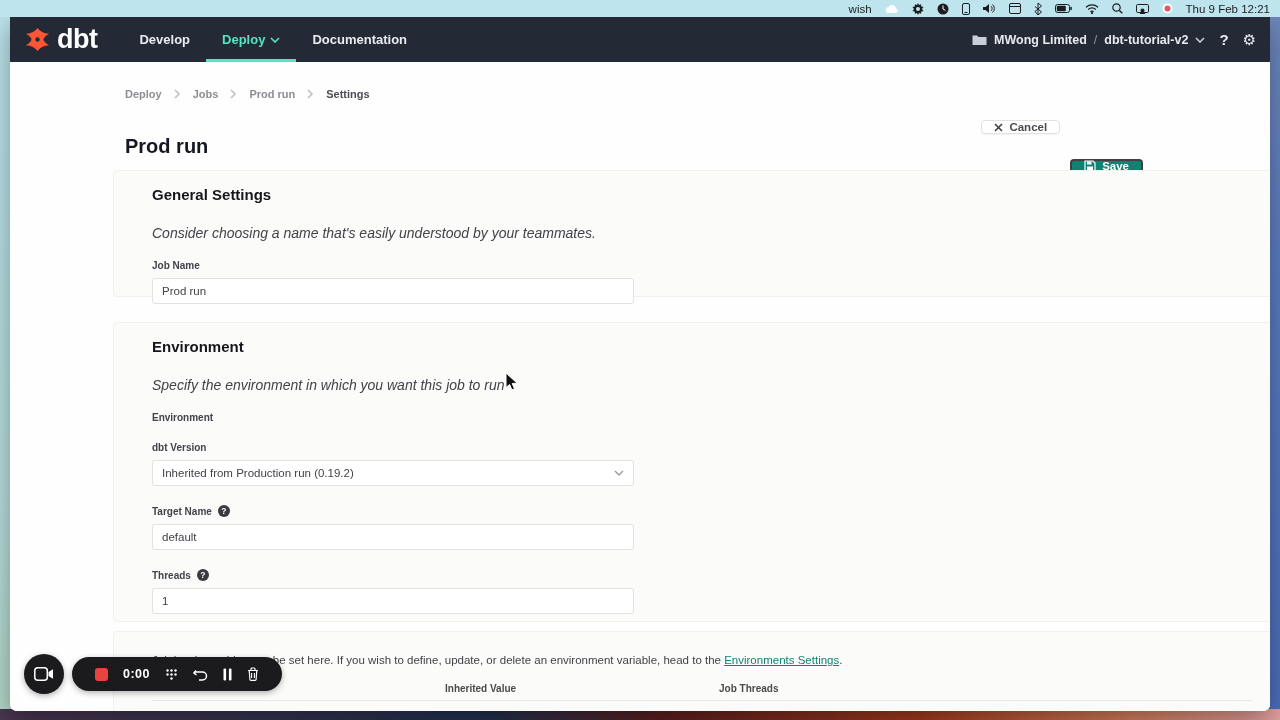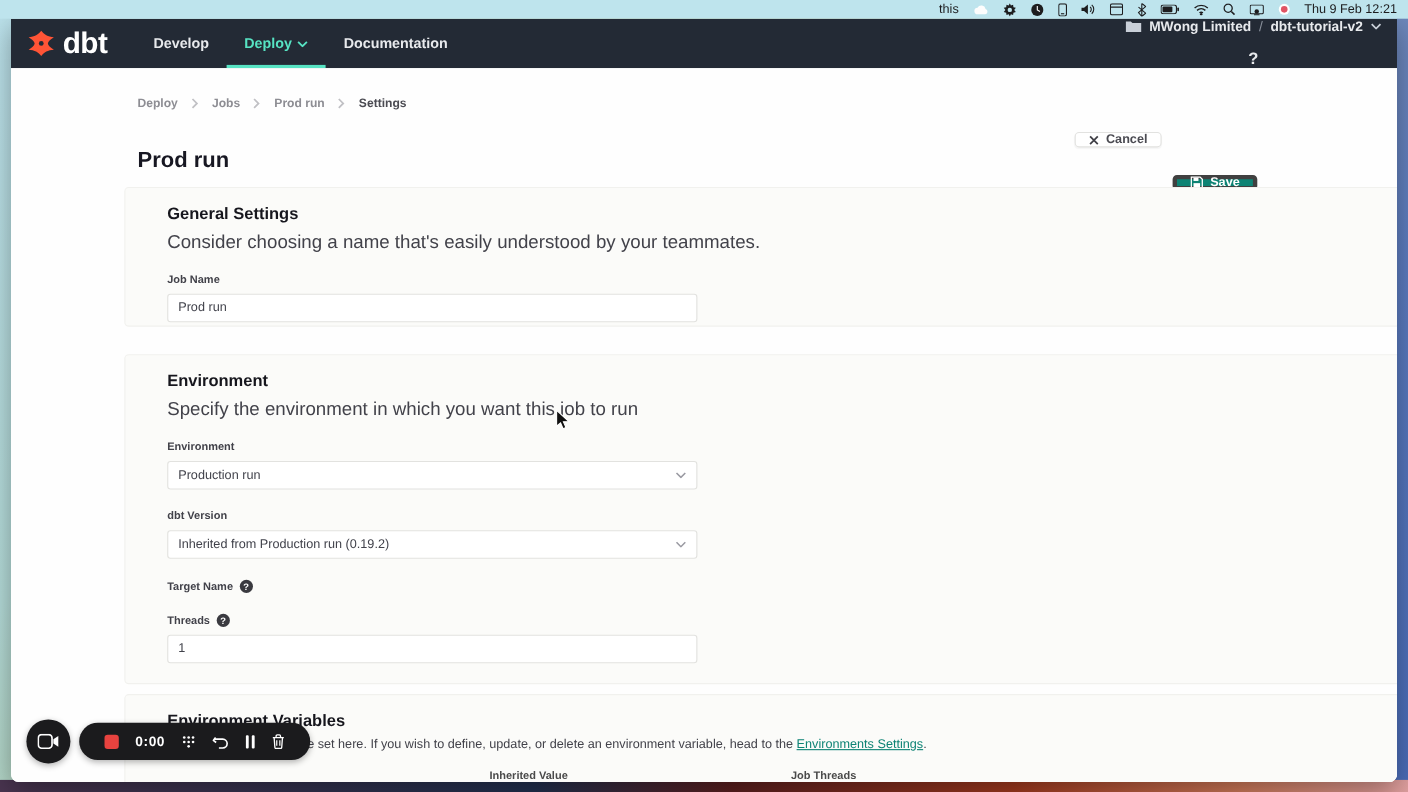--- a/index.html
+++ b/index.html
@@ -24,47 +24,47 @@
             overflow:hidden; background:#fefefe; box-shadow:0 8px 26px rgba(0,0,0,.35); }
 
   
   .dbtnav { height:45px; background:#232a35; display:flex; align-items:stretch; padding:0 14px; }
   .logo { display:flex; align-items:center; gap:6px; margin-right:26px; }
   .logo-text { color:#fff; font-size:27px; font-weight:700; letter-spacing:-0.5px; }
   .navitems { display:flex; align-items:stretch; }
   .navitem { display:flex; align-items:center; gap:5px; padding:0 16px; font-size:13px; font-weight:600;
              color:#e8eaed; border-bottom:3px solid transparent; border-top:3px solid transparent; cursor:pointer; }
   .navitem.active { color:#57e3c3; border-bottom-color:#57e3c3; }
-  .nav-right { margin-left:auto; display:flex; align-items:center; gap:14px; color:#e8eaed;flex-direction:column; }
+  .nav-right { margin-left:auto; display:flex; align-items:center; gap:14px; color:#e8eaed; }
   .acct { display:flex; align-items:center; gap:7px; font-size:12.5px; font-weight:600; cursor:pointer; }
   .acct .sep { color:#8a919c; font-weight:400; }
   .qmark { font-size:15px; font-weight:700; cursor:pointer; }
   .gearu { font-size:15px; cursor:pointer; line-height:1; }
 
   
   .content { position:relative; height:649px; background:#fefefe; overflow:hidden; }
   .container { position:absolute; left:103px; width:1030px; top:0; }
 
   .breadcrumb { position:absolute; top:26px; left:12px; display:flex; align-items:center; gap:12px;
                 font-size:11px; font-weight:700; color:#8d8d93; }
   .breadcrumb .crumb { cursor:pointer; }
   .breadcrumb .current { color:#4b4b52; cursor:default; }
 
   .titlerow { position:absolute; top:58px; left:12px; right:0; display:flex; align-items:center; }
   .pagetitle { font-size:20px; font-weight:700; color:#171722; }
   .btns { margin-left:auto; display:flex; gap:10px; }
   .btn { height:14px; display:inline-flex; align-items:center; gap:6px; padding:0 12px; border-radius:4px;
          font-size:11.5px; font-weight:600; cursor:pointer; }
   .btn-cancel { background:#fff; border:1px solid #e2e2e0; color:#4b4b52; box-shadow:0 1px 1px rgba(0,0,0,.04); }
-  .btn-save { background:#0d8374; border:4px solid #404040; color:#fff;margin-top:39px; }
+  .btn-save { background:#0d8374; border:2px solid #404040; color:#fff;margin-top:39px; }
 
   .card { position:absolute; left:0; width:1178px; background:#fbfbf9; border:1px solid #f1f1ee; border-radius:4px; }
   .card-pad { padding:15px 38px 0 38px; }
   .card h2 { font-size:15px; font-weight:700; color:#16161d; }
-  .card .sub { font-size:17px; color:#42424a; margin-top:7px; }
+  .card .sub { font-size:14px; color:#42424a; margin-top:22px;font-style:italic; }
   .field { margin-top:19px; }
   .flabel { display:flex; align-items:center; gap:6px; font-size:10px; font-weight:700; color:#42424a; }
   .helpdot { width:12px; height:12px; border-radius:50%; background:#3a3a40; color:#fff; font-size:8.5px;
              font-weight:700; display:inline-flex; align-items:center; justify-content:center; cursor:pointer; }
   .control { margin-top:7px; width:482px; height:26px; background:#fff; border:1px solid #e2e2df; border-radius:3px;
              display:flex; align-items:center; padding:0 9px; font-size:11.5px; color:#41424b; }
   input.control { outline:none; font-family:"Liberation Sans",sans-serif; }
   .select { justify-content:space-between; cursor:pointer; }
 
   #card-general { top:108px; height:127px; }
@@ -89,21 +89,21 @@
   
   .cursor { position:absolute; left:505px; top:372px; z-index:99; pointer-events:none; }
 </style>
 </head>
 <body>
 
 <div class="bottom-band"></div>
 
 <div class="menubar">
   <div class="right">
-    <span class="mitem">this</span>
+    <span class="mitem">wish</span>
     <span class="mb-ico">
       <svg width="14" height="10" viewBox="0 0 14 10">
           <path d="M4 9a3 3 0 0 1-.4-6A4 4 0 0 1 11 4.2 2.5 2.5 0 0 1 10.8 9z" fill="#fdfdfd"></path>
         </svg>
     </span>
     <span class="mb-ico">
       <svg width="12" height="12" viewBox="0 0 12 12">
           <path d="M6 0l1 2 2-.7.3 2.2L11.5 4 10 6l1.5 2-2.2.5L9 10.7 7 10l-1 2-1-2-2 .7-.3-2.2L.5 8 2 6 .5 4l2.2-.5L3 1.3 5 2z" fill="#1d1d1f"></path>
           <circle cx="6" cy="6" r="2" fill="#bee4ed"></circle>
         </svg>
@@ -264,58 +264,52 @@
         </div>
       </div>
 
       <div class="card" id="card-environment">
         <div class="card-pad">
           <h2>Environment</h2>
           <div class="sub">Specify the environment in which you want this job to run</div>
 
           <div class="field">
             <label class="flabel">Environment</label>
-            <div class="control select">
-              <span>Production run</span>
-              <svg width="10" height="6" viewBox="0 0 10 6">
-                  <path d="M1 1l4 4 4-4" stroke="#9a9aa2" stroke-width="1.4" fill="none"></path>
-                </svg>
-            </div>
           </div>
 
           <div class="field">
             <label class="flabel">dbt Version</label>
             <div class="control select">
               <span>Inherited from Production run (0.19.2)</span>
               <svg width="10" height="6" viewBox="0 0 10 6">
                   <path d="M1 1l4 4 4-4" stroke="#9a9aa2" stroke-width="1.4" fill="none"></path>
                 </svg>
             </div>
           </div>
 
           <div class="field">
             <label class="flabel">
               <span>Target Name</span>
               <span class="helpdot">?</span>
             </label>
+            <input class="control" value="default" style="">
           </div>
 
           <div class="field">
             <label class="flabel">
               <span>Threads</span>
               <span class="helpdot">?</span>
             </label>
             <input class="control" value="1" style="">
           </div>
         </div>
       </div>
 
       <div class="card" id="card-envvars">
         <div class="card-pad">
-          <h2>Environment Variables</h2>
           <div class="desc">
             <span>Job level overrides can be set here. If you wish to define, update, or delete an environment variable, head to the </span><a>Environments Settings</a><span>.</span>
           </div>
           <div class="varhead">
             <span></span>
             <span>Inherited Value</span>
             <span>Job Threads</span>
           </div>
 
         </div>

